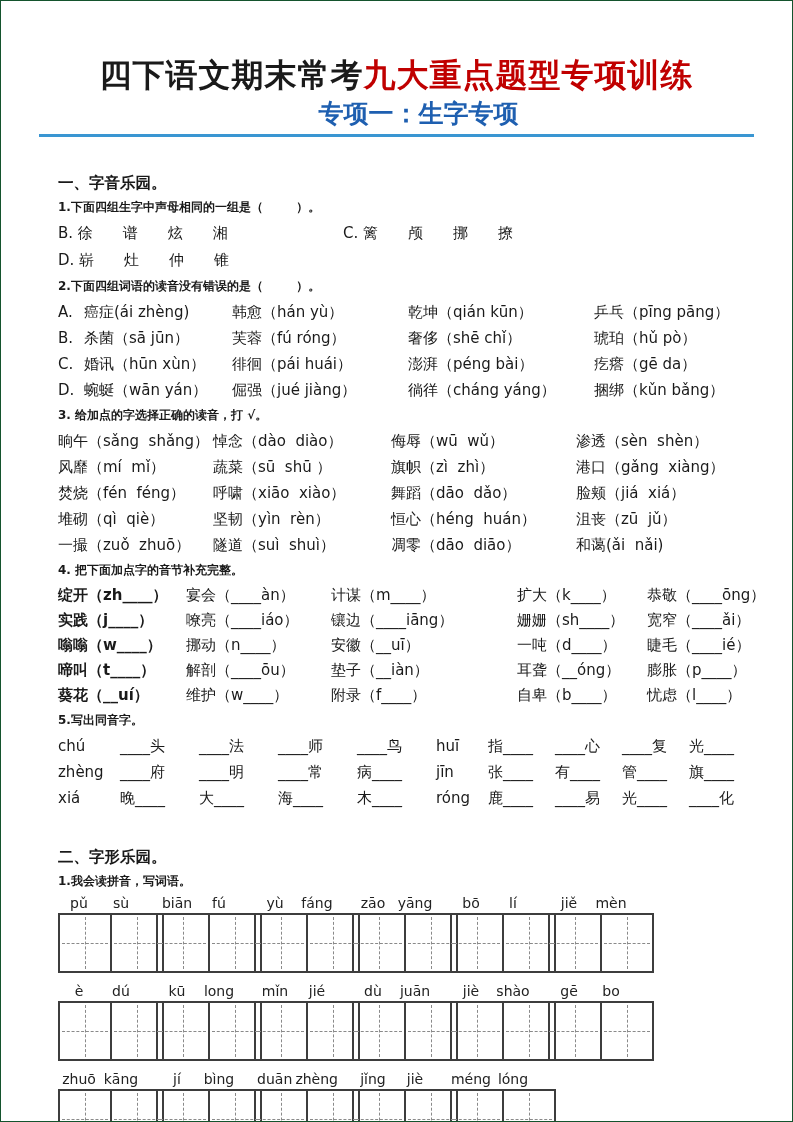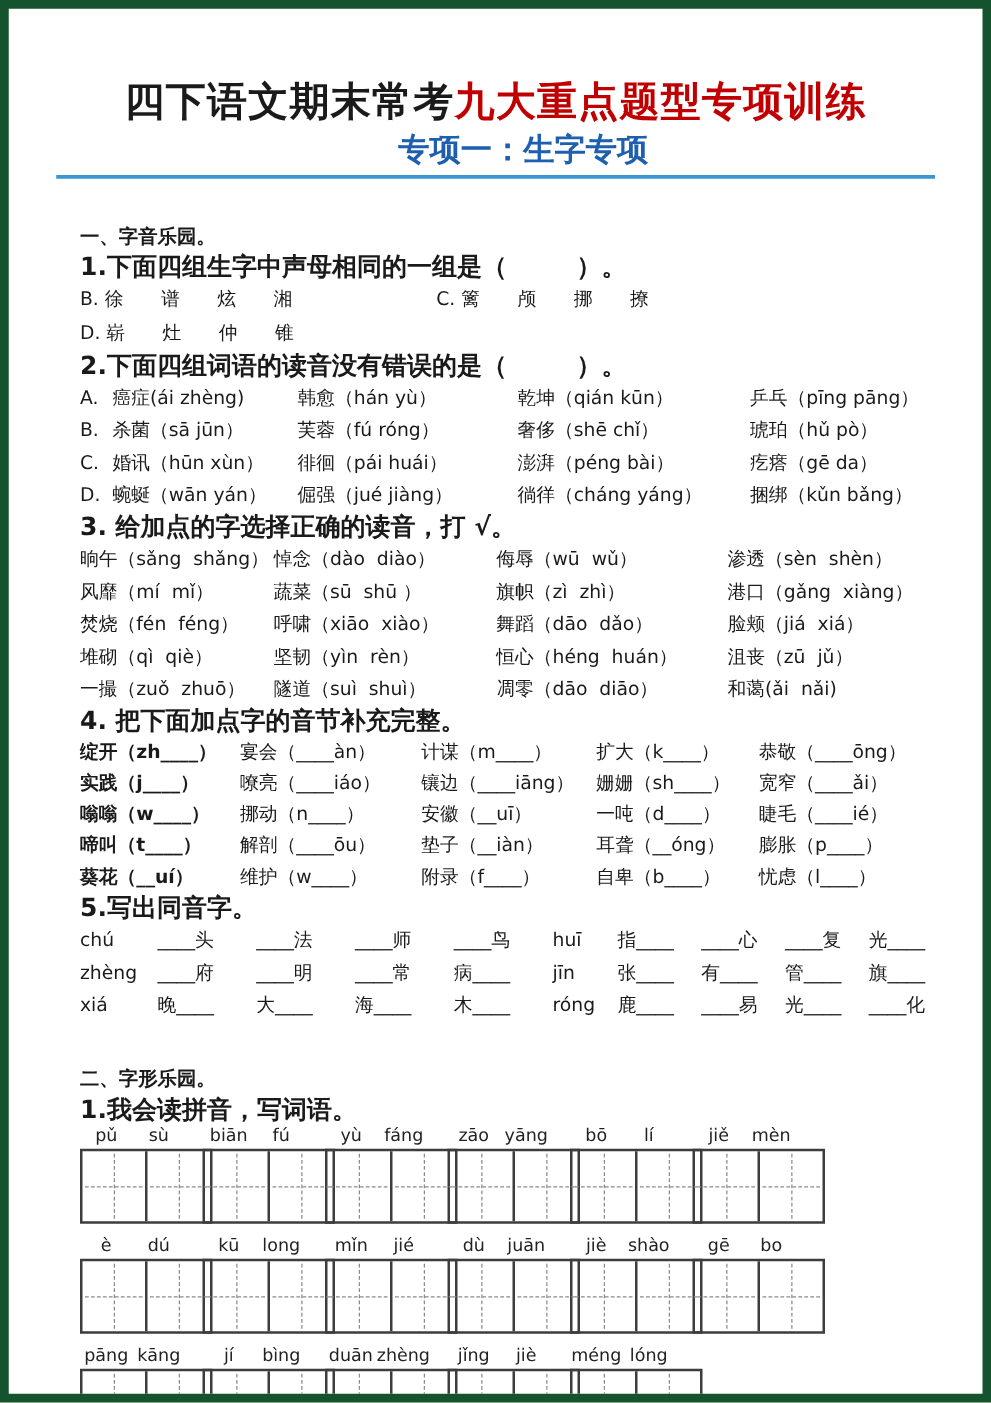--- a/index.html
+++ b/index.html
@@ -1,24 +1,24 @@
 <!DOCTYPE html>
 <html><head>
 <meta charset="utf-8">
 <style>
   html,body{margin:0;padding:0;}
   body{width:793px;height:1122px;background:#fff;font-family:"DejaVu Sans",sans-serif;color:#1a1a1a;position:relative;}
-  .page{position:absolute;inset:0;border:7px solid #14532d;box-sizing:border-box;background:#fff;overflow:hidden;}
+  .page{position:absolute;inset:0;border:1px solid #14532d;box-sizing:border-box;background:#fff;overflow:hidden;}
   .title{margin:56px 0 0 0;text-align:center;font-size:32px;font-weight:bold;letter-spacing:1px;line-height:1.15;}
   .title .red{color:#c00000;}
   .subtitle{margin:6px 0 0 0;text-align:center;font-size:25px;font-weight:bold;color:#1e5fb0;line-height:1.1;padding-left:44px;}
   .rule{height:3px;background:#3a96d2;margin:7px 38px 0 38px;}
   .content{margin:8px 50px 0 57px;font-size:15px;}
   .sec-head{font-weight:bold;font-size:15.5px;line-height:23px;margin-top:35px;}
-  .q-head{font-weight:bold;font-size:20px;line-height:25px;white-space:pre-wrap;}
+  .q-head{font-weight:bold;font-size:12px;line-height:25px;white-space:pre-wrap;}
   .row{display:flex;line-height:26px;white-space:pre;}
   .lbl{width:26px;flex:none;}
   
   .q1grid{display:grid;grid-template-columns:285px auto;line-height:27px;}
   .q1opt .ch{display:inline-block;margin-right:30px;}
   
   .q2row .it{flex:none;}
   .q2row .it:nth-of-type(2){width:148px;}
   .q2row .it:nth-of-type(3){width:176px;}
   .q2row .it:nth-of-type(4){width:186px;}
@@ -26,21 +26,21 @@
   .q3row .it{flex:none;}
   .q3row .it:nth-of-type(1){width:155px;}
   .q3row .it:nth-of-type(2){width:178px;}
   .q3row .it:nth-of-type(3){width:185px;}
   
   .q4row{line-height:25px;}
   .q4row .it{flex:none;}
   .q4row .it:nth-of-type(1){width:128px;font-weight:bold;}
   .q4row .it:nth-of-type(2){width:145px;}
   .q4row .it:nth-of-type(3){width:140px;}
-  .q4row .it:nth-of-type(4){width:130px;}
+  .q4row .it:nth-of-type(4){width:130px;margin-left:46px;}
   
   .q5row{line-height:26px;}
   .q5row .pin{width:62px;flex:none;}
   .q5row .it1{width:79px;flex:none;}
   .q5row .pin2{width:52px;flex:none;}
   .q5row .it2{width:67px;flex:none;}
   
   .wrow{display:flex;gap:14px;margin-bottom:9px;}
   .wblock{width:84px;flex:none;}
   .wpin{display:flex;font-size:14px;color:#222;line-height:19px;}
@@ -225,21 +225,21 @@
             </div>
             <div class="wboxes">
               <div class="wcell"></div>
               <div class="wcell"></div>
             </div>
           </div>
         </div>
         <div class="wrow">
           <div class="wblock">
             <div class="wpin">
-              <span>pāng</span>
+              <span>zhuō</span>
               <span>kāng</span>
             </div>
             <div class="wboxes">
               <div class="wcell"></div>
               <div class="wcell"></div>
             </div>
           </div>
           <div class="wblock">
             <div class="wpin">
               <span>jí</span>

